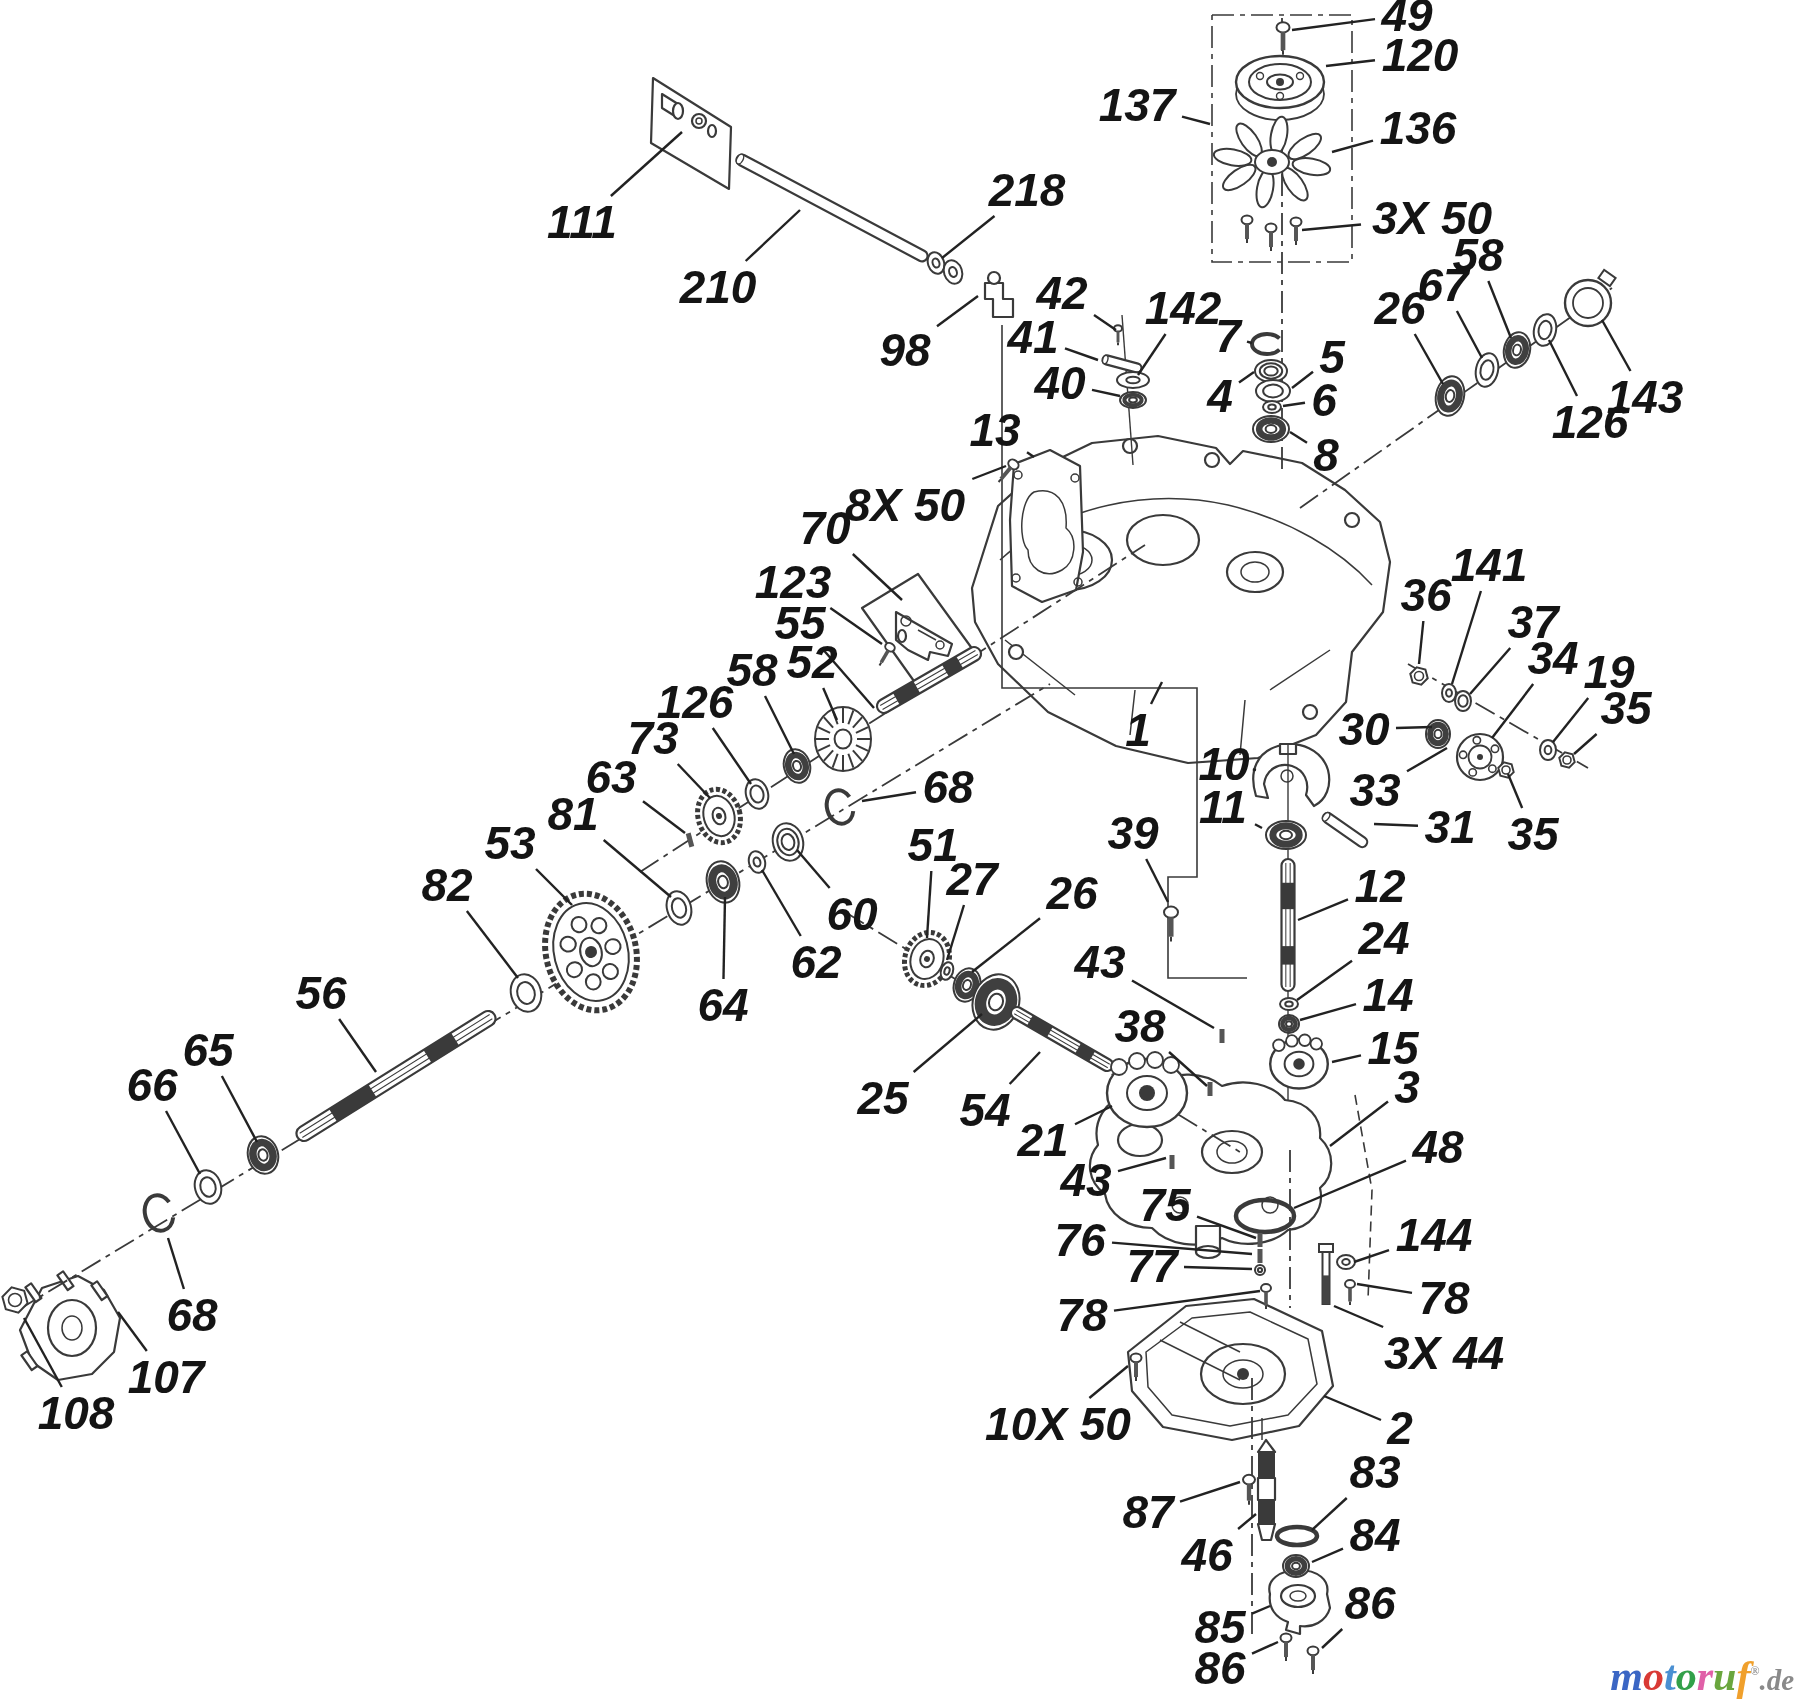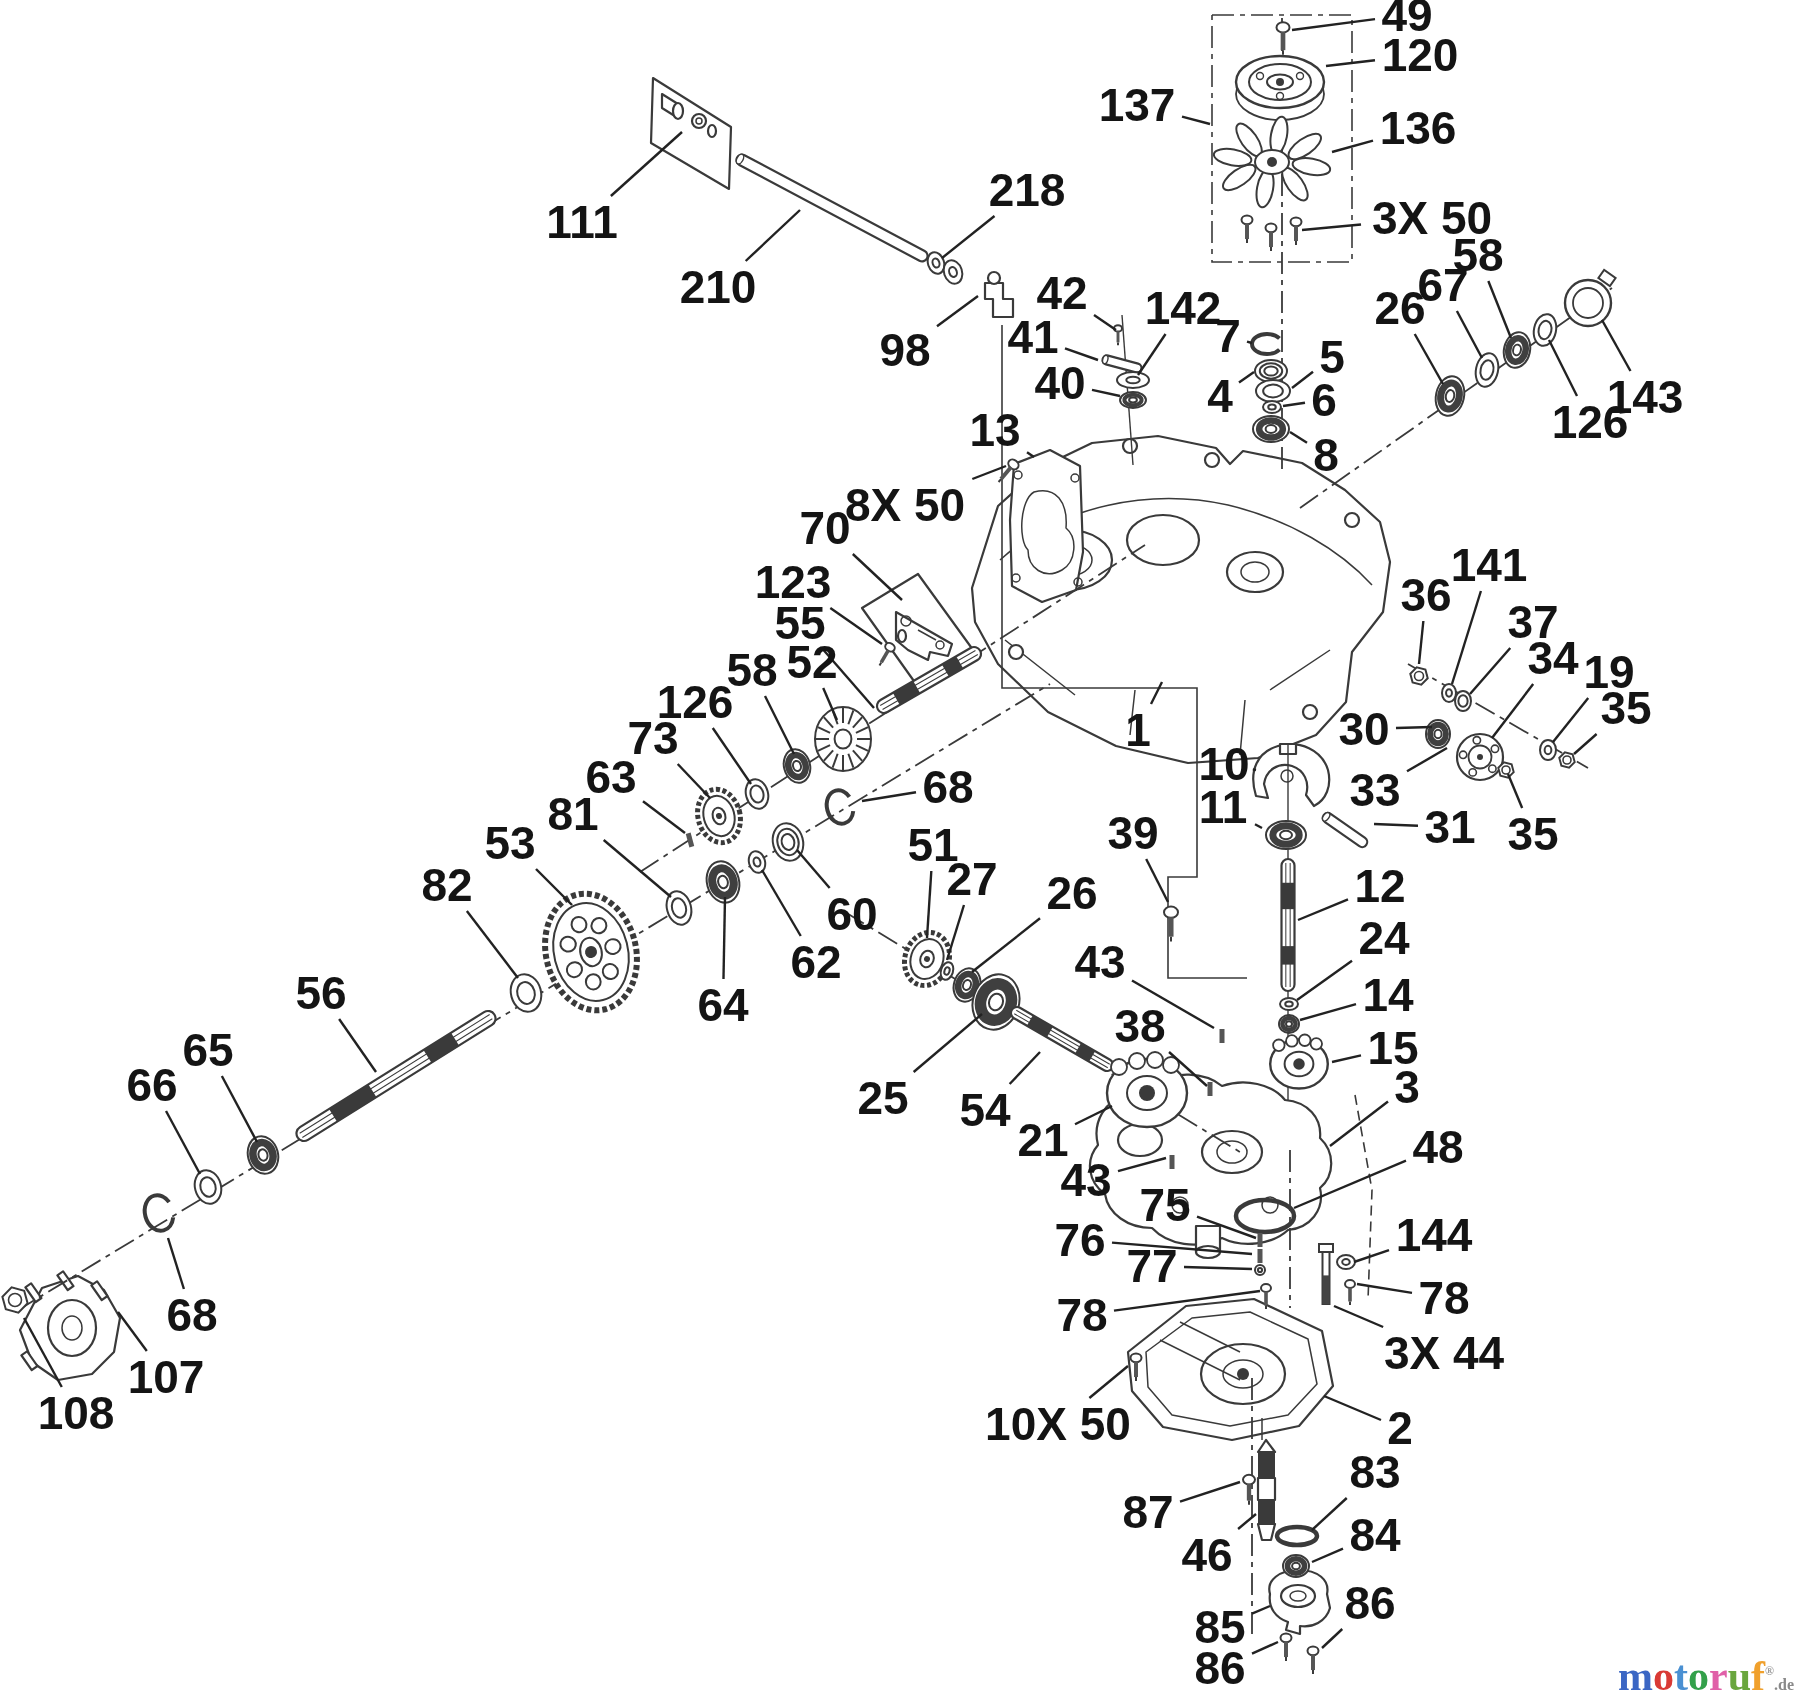--- a/index.html
+++ b/index.html
@@ -1,24 +1,24 @@
 <!DOCTYPE html>
 <html><head>
 <meta charset="utf-8">
 <style>
   html,body{margin:0;padding:0;background:#fff;}
   .stage{position:relative;width:1800px;height:1703px;background:#ffffff;overflow:hidden;
-         font-family:"Liberation Sans",sans-serif;}
+         font-family:"Liberation Sans",sans-serif;font-style:italic;}
   svg{position:absolute;left:0;top:0;}
   .ln{fill:#ffffff;stroke:#3a3a3a;stroke-width:2.2;stroke-linejoin:round;}
   .lnt{fill:none;stroke:#3a3a3a;stroke-width:1.5;stroke-linejoin:round;}
   .plabel{font-family:"Liberation Sans",sans-serif;font-weight:700;fill:#141414;}
   .watermark{position:absolute;right:6px;bottom:6px;font-family:"Liberation Serif",serif;
              font-weight:bold;font-size:42px;line-height:1;user-select:none;cursor:pointer;}
-  .watermark .wm-suffix{font-size:16px;font-weight:bold;text-align:center;}
+  .watermark .wm-suffix{font-size:29px;font-weight:bold;text-align:center;}
   .watermark .wm-mark{font-size:12px;vertical-align:super;}
 </style>
 </head>
 <body>
 
 <div class="stage">
   <svg id="diagram-svg" width="1800" height="1703" viewBox="0 0 1800 1703">
 
     <g id="custom-layer">
 

